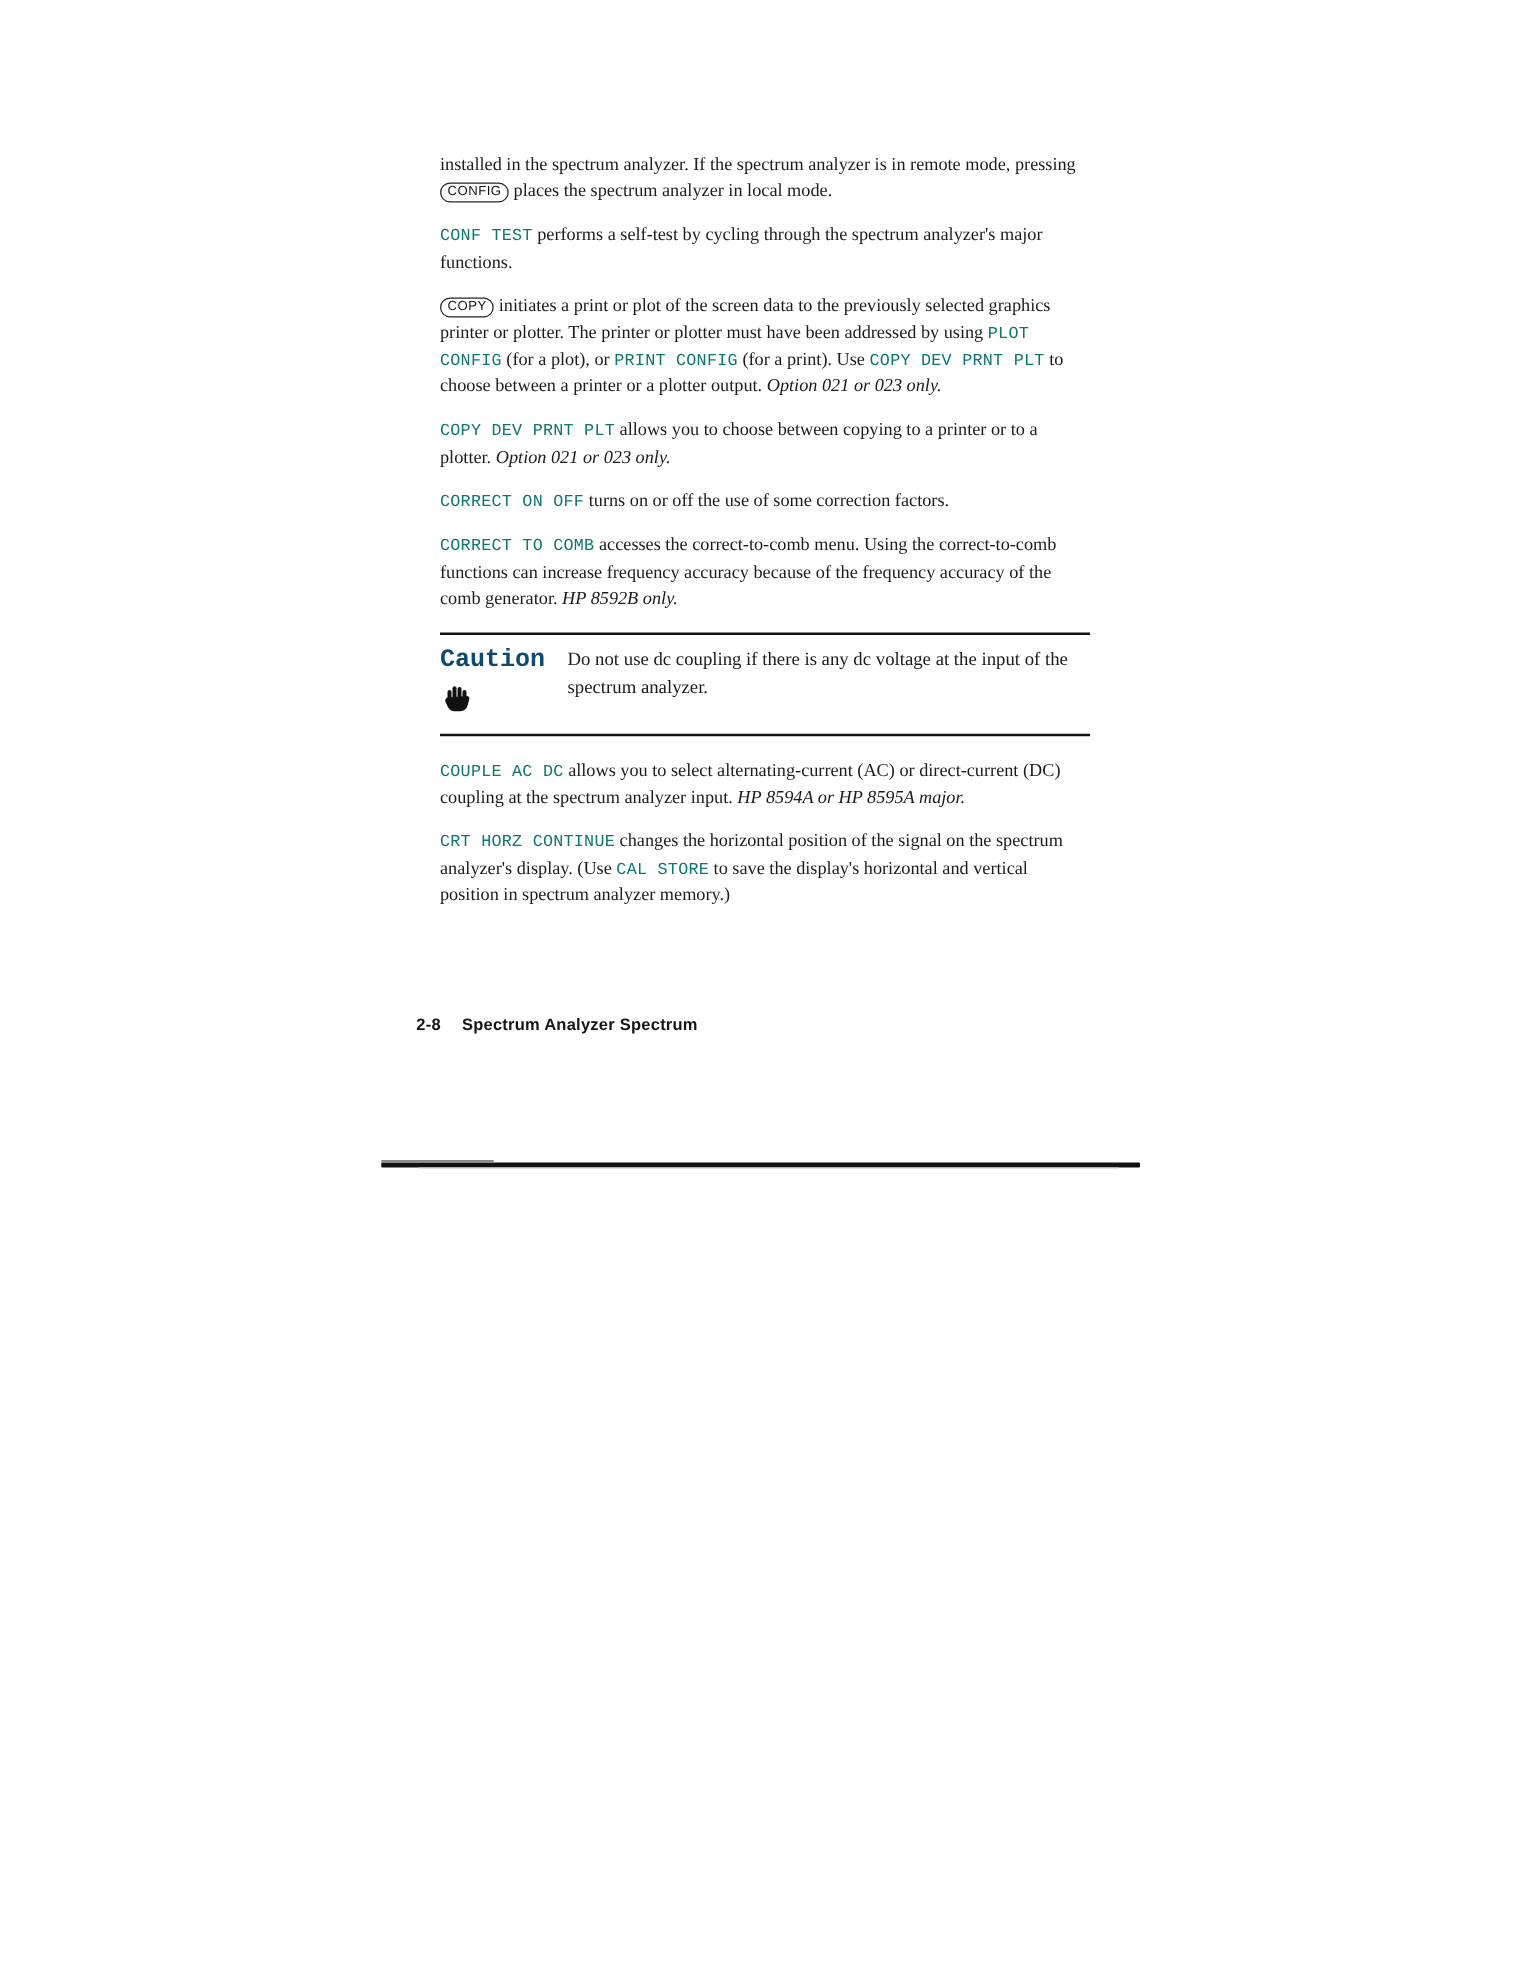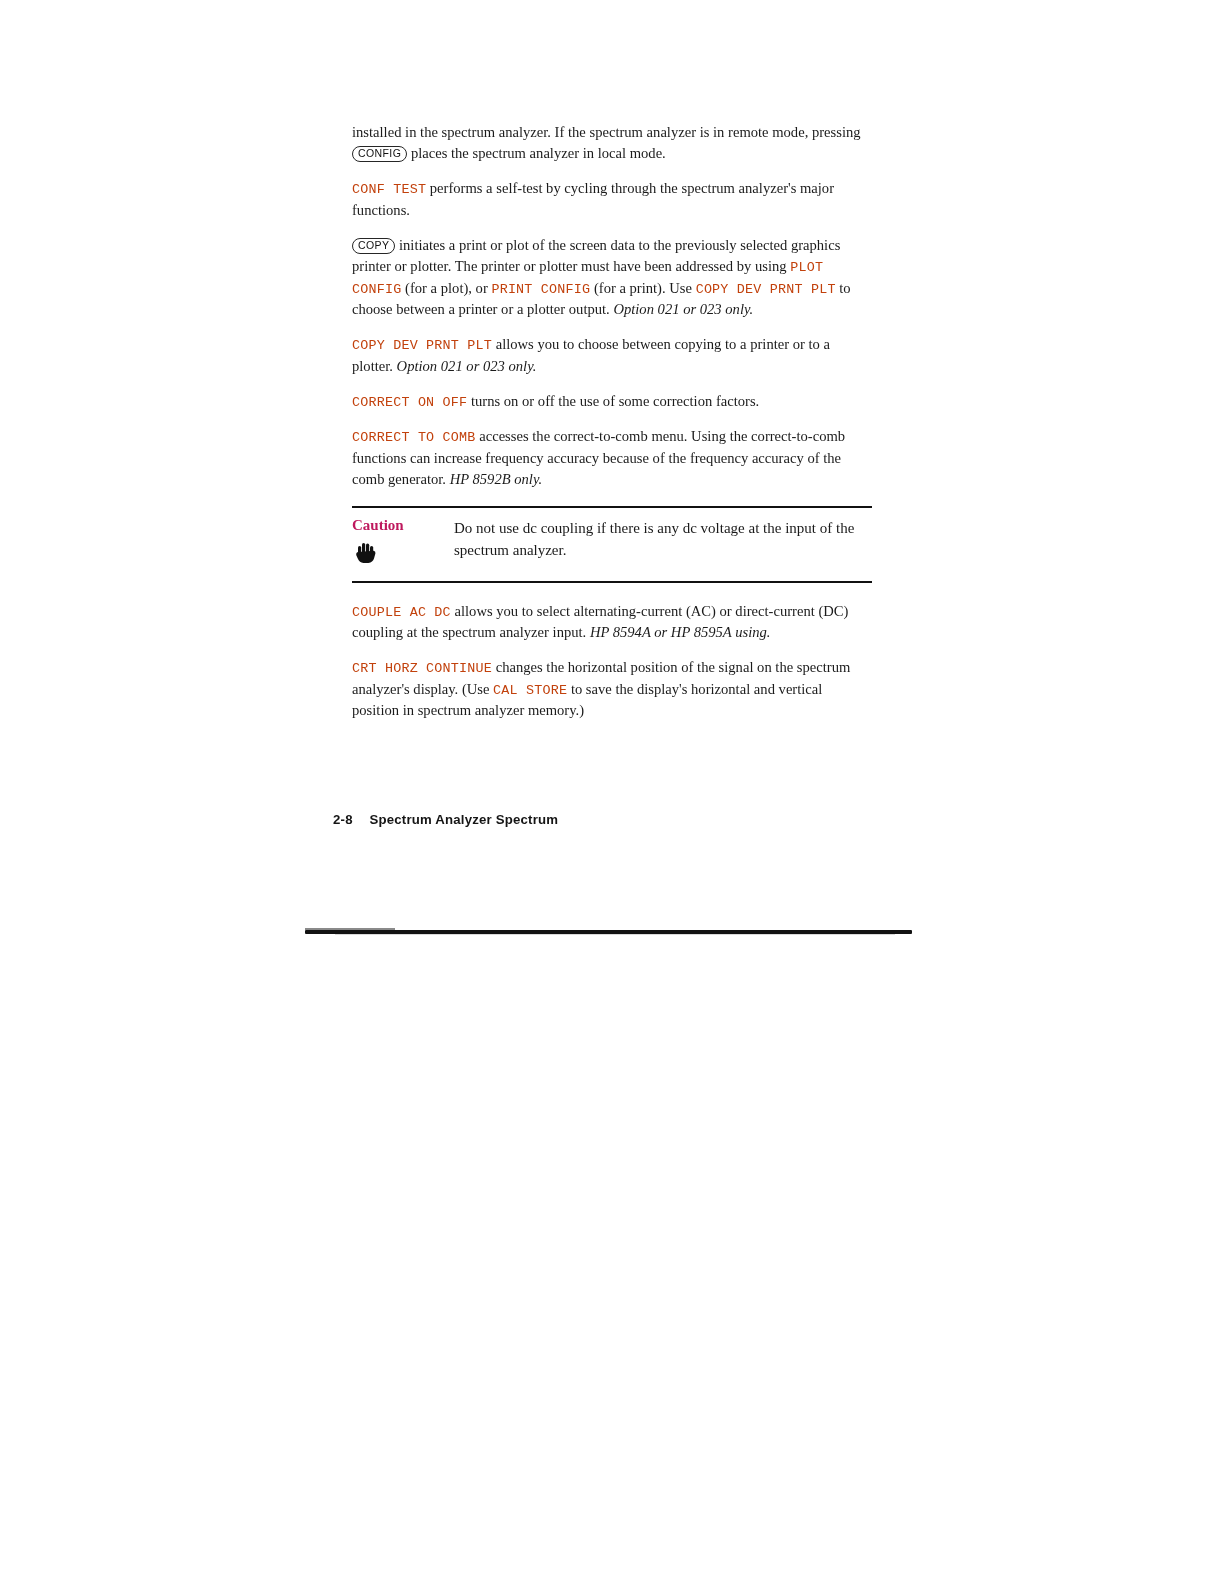--- a/index.html
+++ b/index.html
@@ -31,21 +31,21 @@
     margin: 0 0 14px 0;
     font-size: 14.6px;
     line-height: 1.45;
     text-align: left;
     color: #1b1b1b;
   }
   .mono {
     font-family: "Liberation Mono", monospace;
     font-size: 13.4px;
     letter-spacing: 0.2px;
-    color: #c2410c;
+    color: #0f766e;
   }
   .it {
     font-style: italic;
     font-family: "Liberation Serif", serif;
   }
   .key {
     display: inline-block;
     font-family: "Liberation Sans", sans-serif;
     font-size: 10.5px;
     letter-spacing: 0.4px;
@@ -69,24 +69,24 @@
   .caution-inner {
     display: flex;
     padding: 9px 0 10px 0;
     min-height: 54px;
   }
   .caution-left {
     width: 102px;
     flex: 0 0 102px;
   }
   .caution-title {
-    font-family: Liberation Serif, serif;
+    font-family: Liberation Mono, monospace;
     font-weight: bold;
-    font-size: 15px;
-    color: #be185d;
+    font-size: 20px;
+    color: #0c4a6e;
     margin-bottom: 6px;
   }
   .hand-icon {
     width: 26px;
     height: 26px;
     margin-left: 2px;
   }
   .caution-text {
     flex: 1 1 auto;
     font-size: 15px;
@@ -199,21 +199,21 @@
           </svg>
         </div>
         <div class="caution-text">Do not use dc coupling if there is any dc voltage at the input of the spectrum analyzer.</div>
       </div>
       <div class="rule"></div>
     </div>
 
     <p class="para">
       <span class="mono">COUPLE AC DC</span>
       <span>allows you to select alternating-current (AC) or direct-current (DC) coupling at the spectrum analyzer input.</span>
-      <span class="it">HP 8594A or HP 8595A using.</span>
+      <span class="it">HP 8594A or HP 8595A major.</span>
     </p>
 
     <p class="para">
       <span class="mono">CRT HORZ CONTINUE</span>
       <span>changes the horizontal position of the signal on the spectrum analyzer's display. (Use</span>
       <span class="mono">CAL STORE</span>
       <span>to save the display's horizontal and vertical position in spectrum analyzer memory.)</span>
     </p>
 
 

